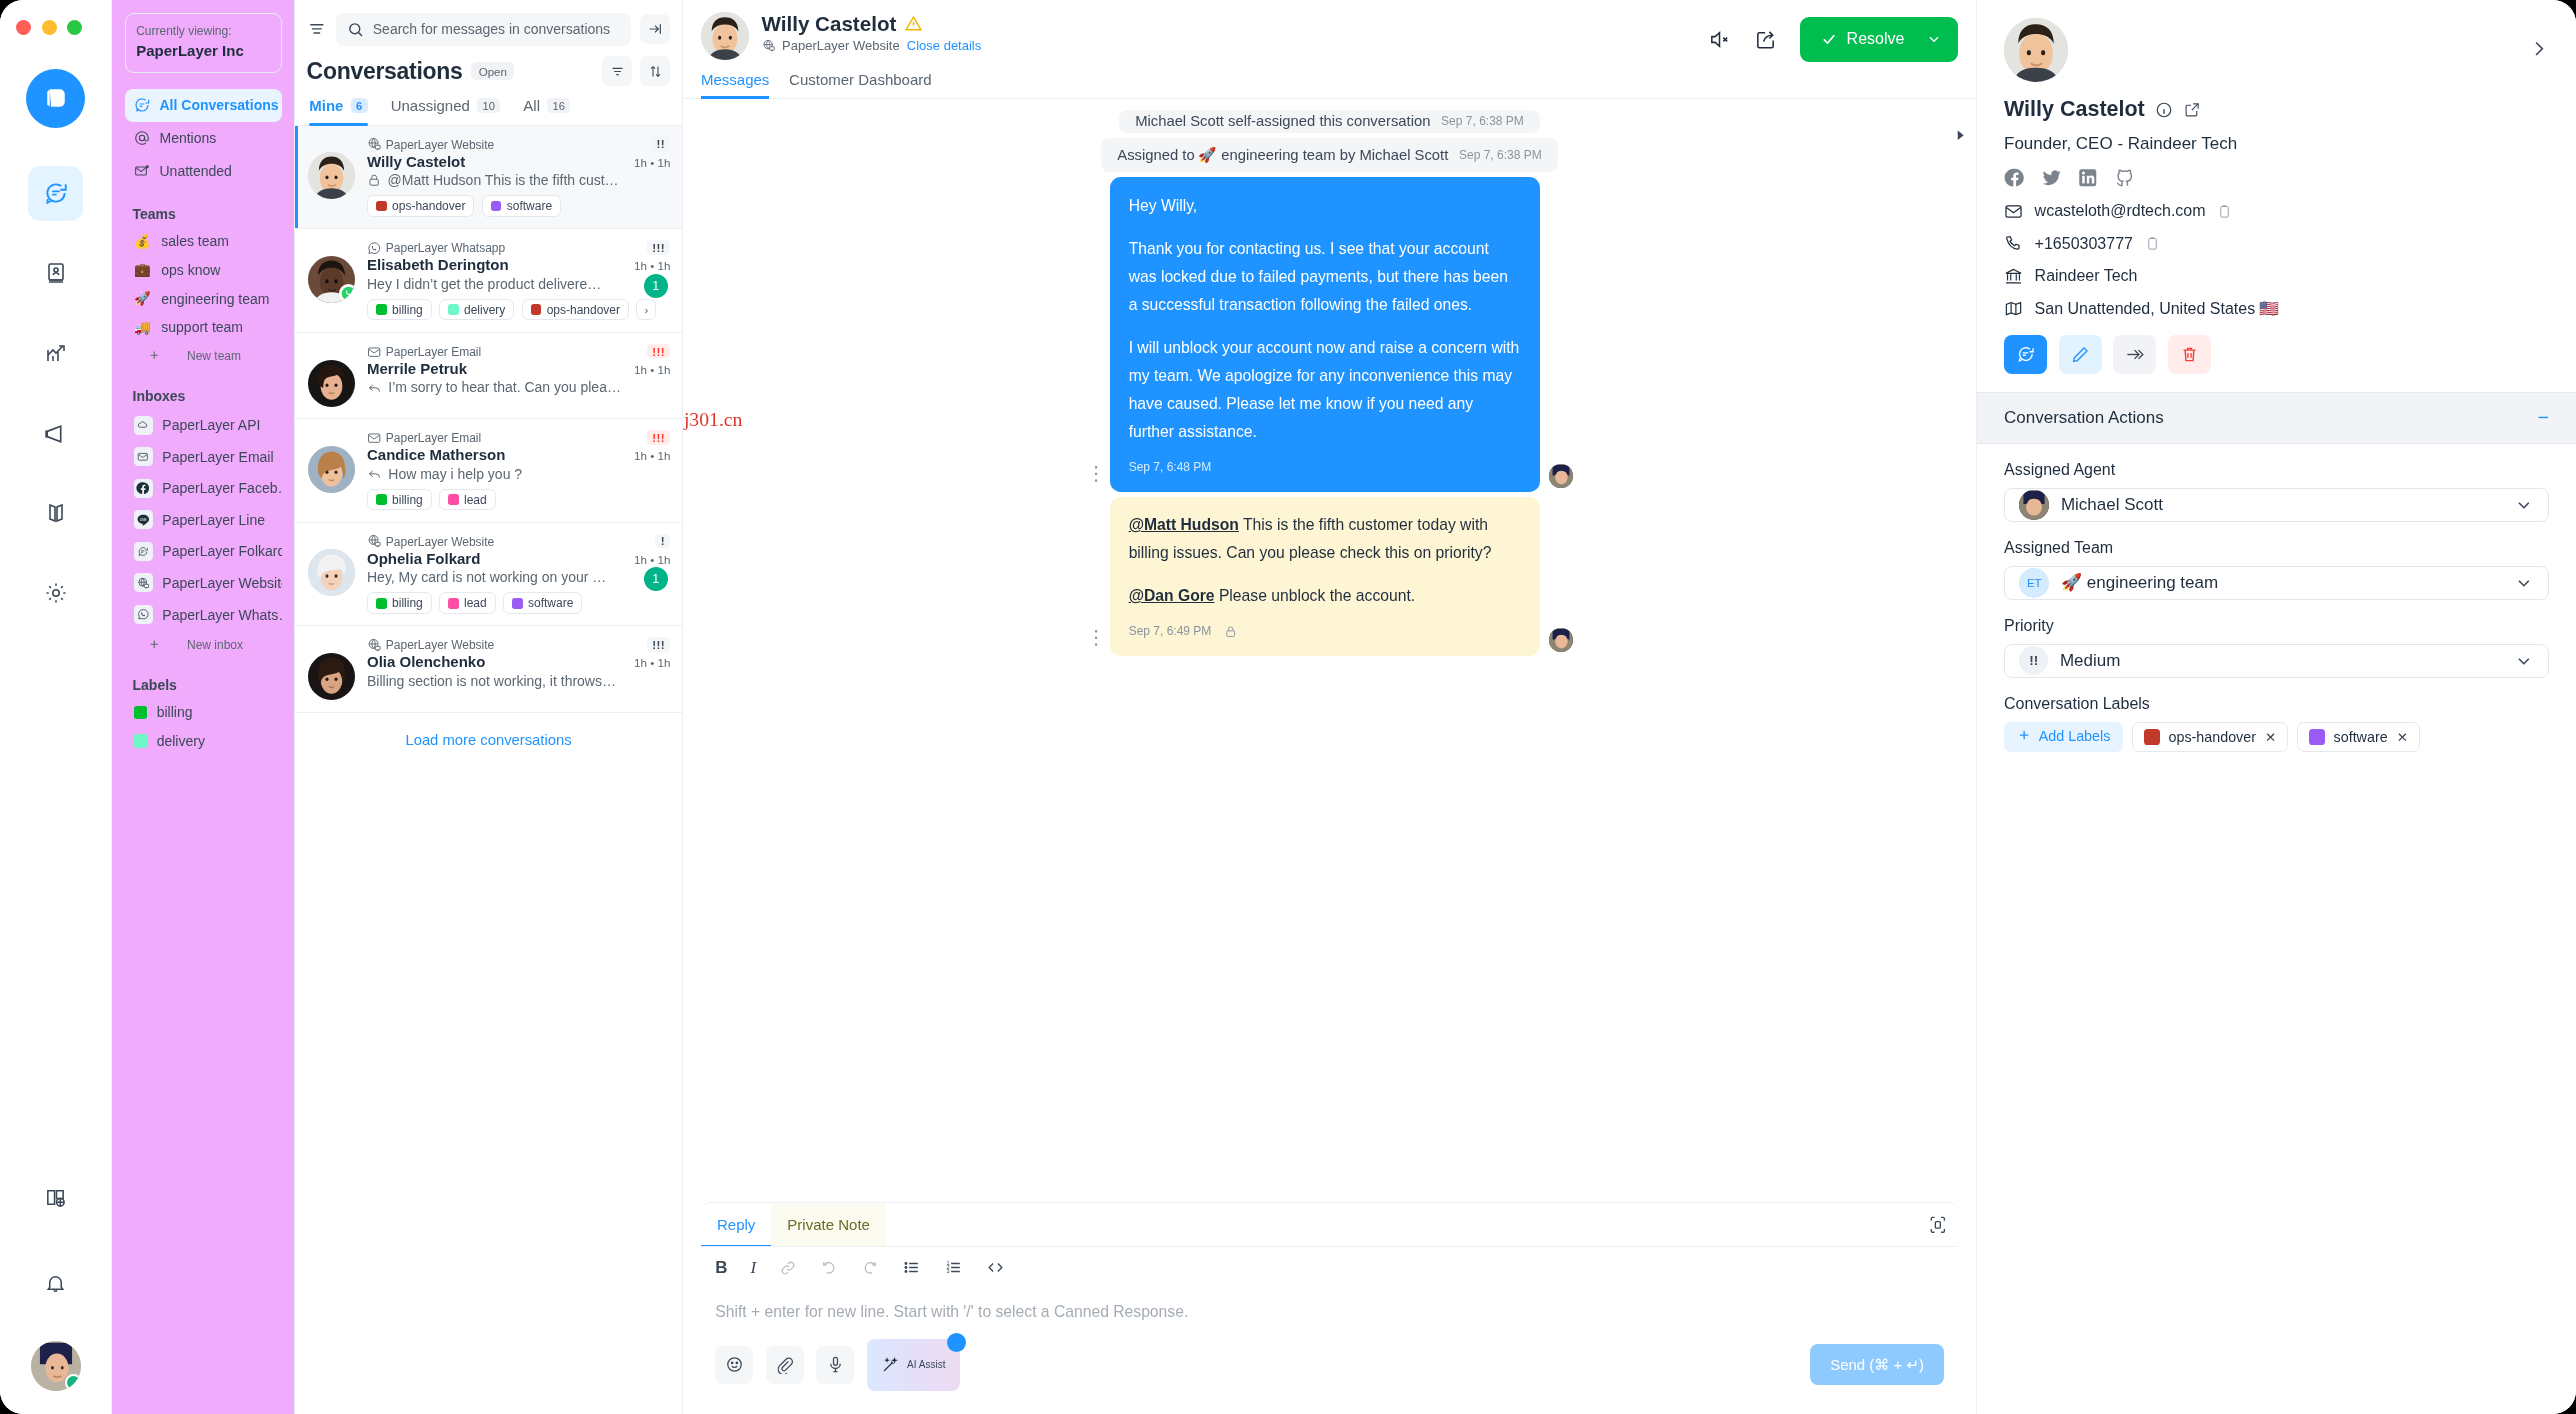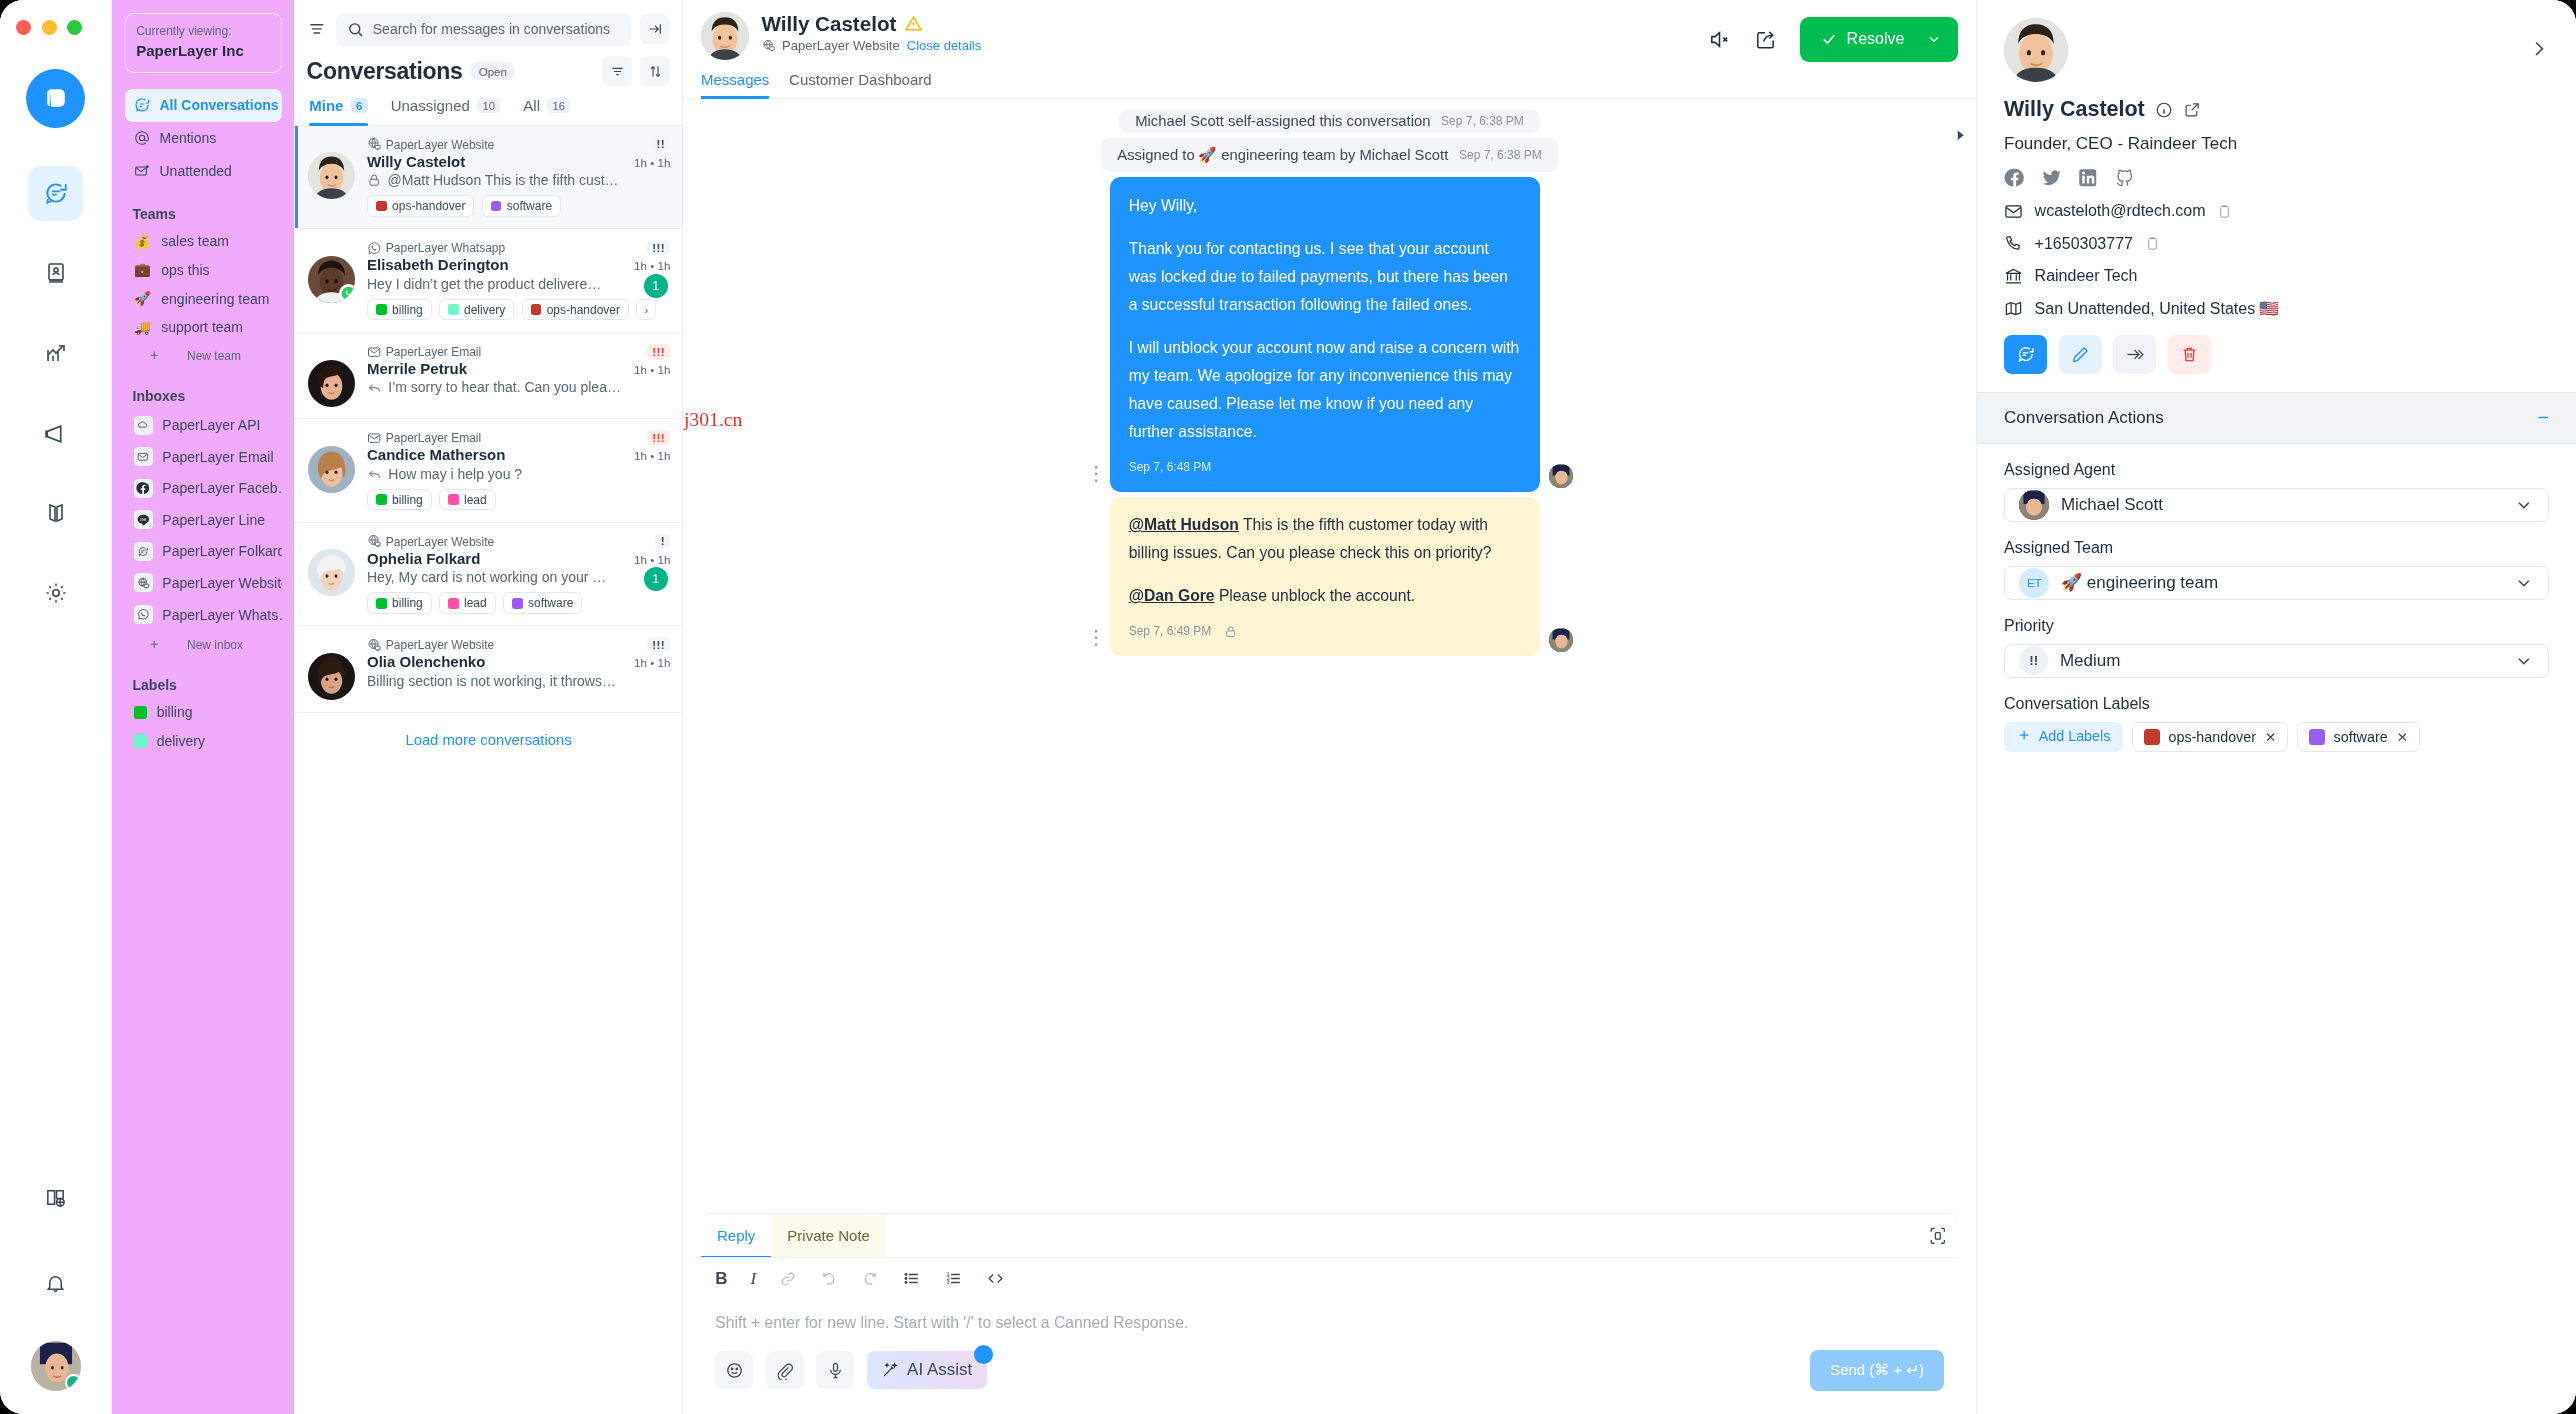--- a/index.html
+++ b/index.html
@@ -243,22 +243,22 @@
   .rte-bar { display: flex; align-items: center; gap: 23px; padding: 10.7px 14.3px 7.2px 14.3px; color: #3c4858; }
   .rte-bar .b { cursor: pointer; }
   .rte-bar .dim { color: #b9c0c8; }
   .reply-placeholder { padding: 12.5px 14.3px 0 14.3px; font-size: 15.7px; line-height: 27px; color: #a4acb4; }
   .reply-foot { display: flex; align-items: center; gap: 12.5px; padding: 14.3px 14.3px 10.7px 14.3px; }
   .foot-btn {
     width: 38px; height: 38px; border-radius: 8px; background: #f4f6f8;
     display: flex; align-items: center; justify-content: center; color: #3c4858; cursor: pointer;
   }
   .ai-btn {
-    height: 38px; display: flex; align-items: center; gap: 8px; padding: 0 14.3px;
-    border-radius: 8px; font-size: 17px; color: #3c4858; cursor: pointer; position: relative;
+    height: 52px; display: flex; align-items: center; gap: 8px; padding: 0 14.3px;
+    border-radius: 8px; font-size: 10px; color: #3c4858; cursor: pointer; position: relative;
     background: linear-gradient(90deg, #dbe8ff 0%, #e6def8 60%, #eddcf2 100%);
   }
   .ai-dot { position: absolute; right: -6.3px; top: -6.3px; width: 19px; height: 19px; border-radius: 50%; background: #1f93ff; }
   .send-btn {
     margin-left: auto; background: #8fcaff; color: #fff; border-radius: 8px;
     padding: 0 19.7px; height: 41px; display: flex; align-items: center; font-size: 15px; cursor: pointer;
   }
 
   
   .rpanel { width: 600px; flex: 0 0 600px; border-left: 0.9px solid #ebeff3; background: #fff; overflow: hidden; }
@@ -439,21 +439,21 @@
       <span>Unattended</span>
     </div>
 
     <div class="nav-sec">Teams</div>
     <div class="nav-sub">
       <span class="nav-emoji">💰</span>
       <span>sales team</span>
     </div>
     <div class="nav-sub">
       <span class="nav-emoji">💼</span>
-      <span>ops this</span>
+      <span>ops know</span>
     </div>
     <div class="nav-sub">
       <span class="nav-emoji">🚀</span>
       <span>engineering team</span>
     </div>
     <div class="nav-sub">
       <span class="nav-emoji">🚚</span>
       <span>support team</span>
     </div>
     <div class="nav-new">

